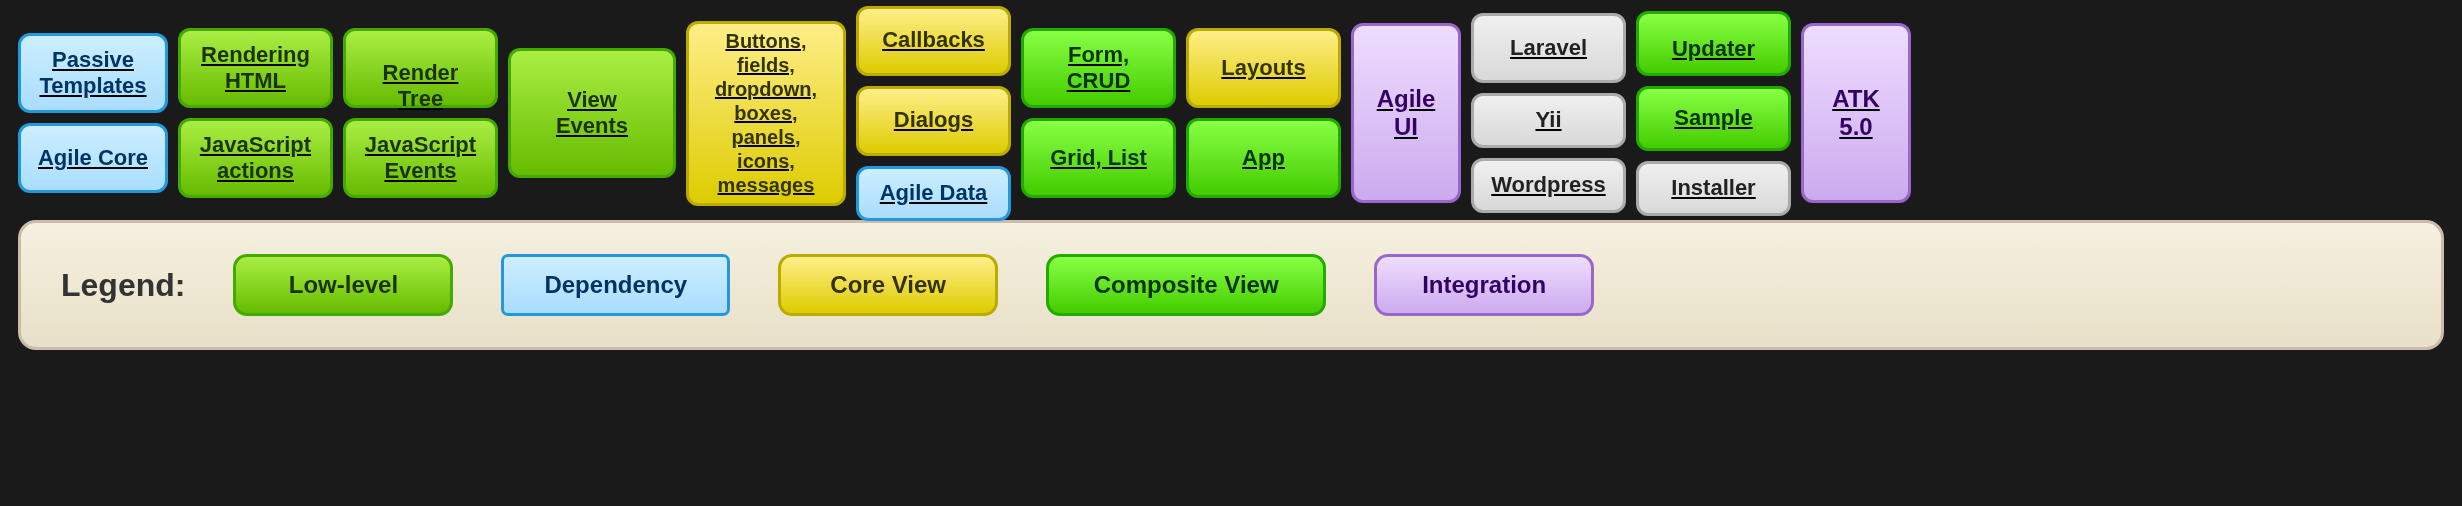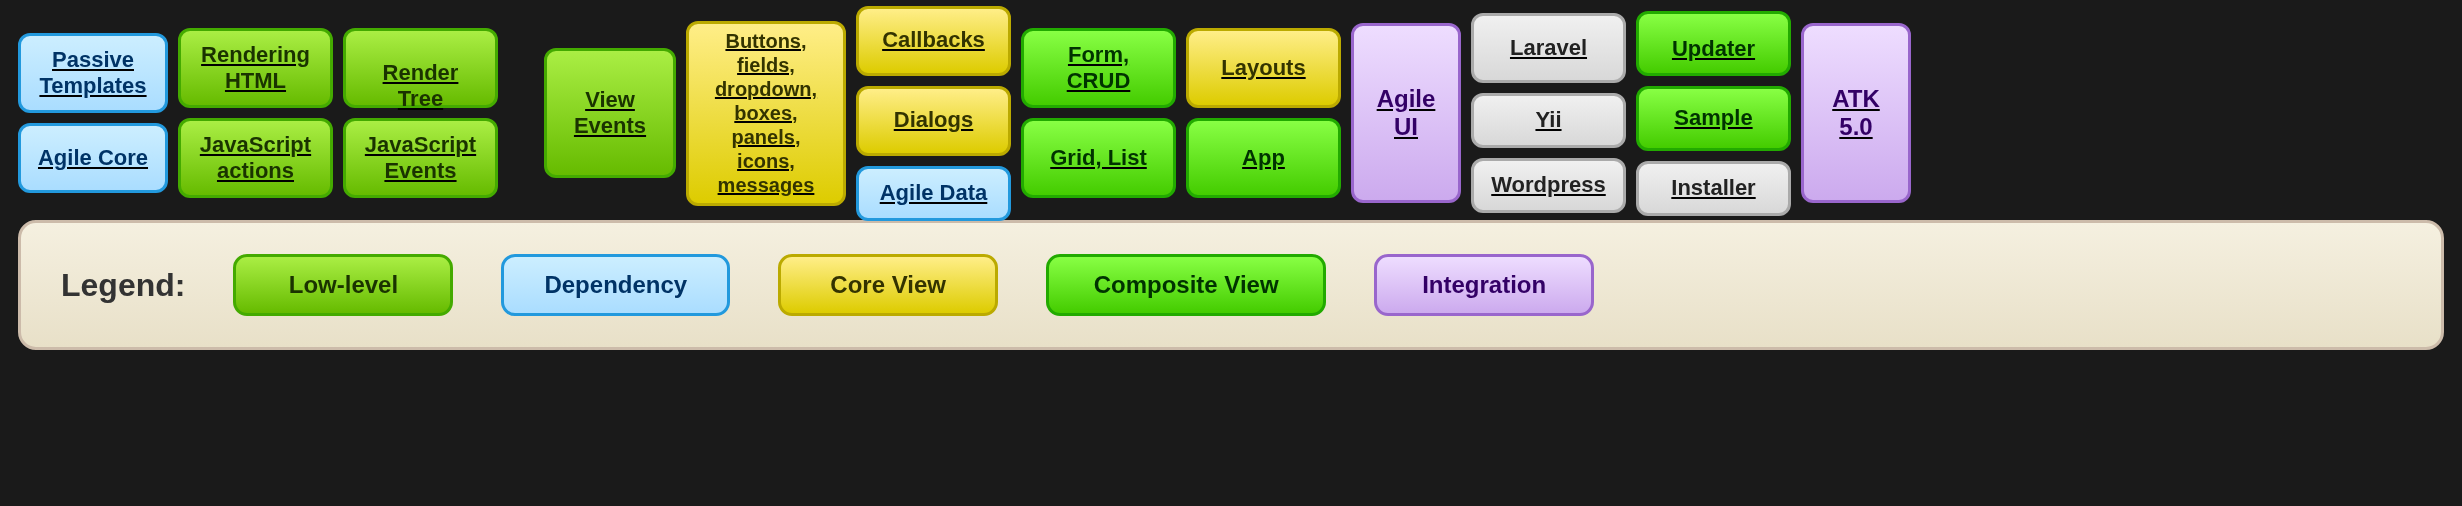--- a/index.html
+++ b/index.html
@@ -163,21 +163,21 @@
       <span style="white-space:pre-line;margin-top:36px;">Render
 Tree</span>
     </div>
     <div class="node green-filled" style="width:155px;height:80px;">
       <span style="white-space:pre-line;">JavaScript
 Events</span>
     </div>
   </div>
 
   <div class="col-group">
-    <div class="node green-filled" style="width:132px;height:130px;margin-left:36px;">
+    <div class="node green-filled" style="width:168px;height:130px;">
       <span style="white-space:pre-line;">View
 Events</span>
     </div>
   </div>
 
   <div class="col-group">
     <div class="node yellow-filled" style="width:160px;height:185px;font-size:20px;">
       <span style="white-space:pre-line;">Buttons,
 fields,
 dropdown,
@@ -259,21 +259,21 @@
 
 </div>
 
 <div class="legend-area">
   <span class="legend-label">Legend:</span>
 
   <div class="legend-node green-filled" style="min-width:220px;">
     <span>Low-level</span>
   </div>
 
-  <div class="legend-node blue-border" style="min-width:220px;">
+  <div class="legend-node blue-border" style="min-width:220px;border-radius:7px;">
     <span>Dependency</span>
   </div>
 
   <div class="legend-node yellow-filled" style="min-width:220px;">
     <span>Core View</span>
   </div>
 
   <div class="legend-node bright-green" style="min-width:280px;">
     <span>Composite View</span>
   </div>

